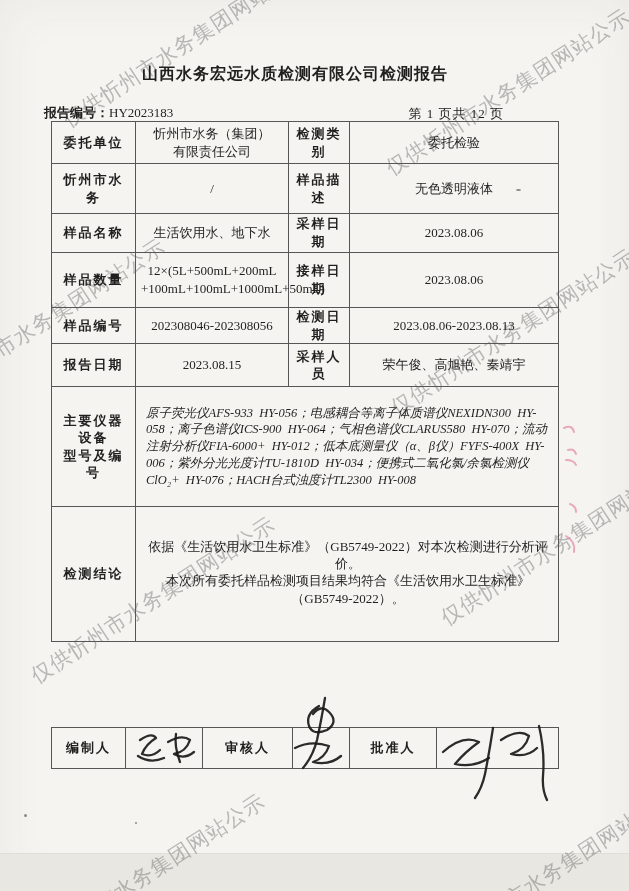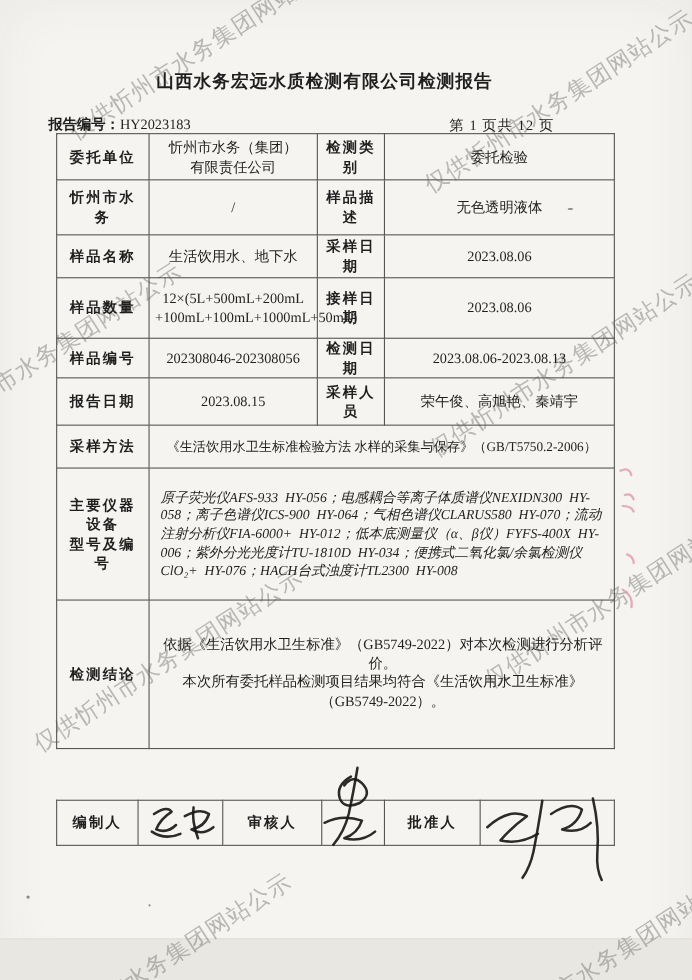--- a/index.html
+++ b/index.html
@@ -119,24 +119,20 @@
         <td class="val">202308046-202308056</td>
         <td class="lbl">检测日期</td>
         <td class="val">2023.08.06-2023.08.13</td>
       </tr>
       <tr class="r6">
         <td class="lbl">报告日期</td>
         <td class="val">2023.08.15</td>
         <td class="lbl">采样人员</td>
         <td class="val">荣午俊、高旭艳、秦靖宇</td>
       </tr>
-      <tr class="r7">
-        <td class="lbl">采样方法</td>
-        <td class="val method" colspan="3">《生活饮用水卫生标准检验方法 水样的采集与保存》（GB/T5750.2-2006）</td>
-      </tr>
       <tr class="r9">
         <td class="lbl">主要仪器设备
 型号及编号</td>
         <td class="instr" colspan="3">原子荧光仪AFS-933  HY-056；电感耦合等离子体质谱仪NEXIDN300  HY-058；离子色谱仪ICS-900  HY-064；气相色谱仪CLARUS580  HY-070；流动注射分析仪FIA-6000+  HY-012；低本底测量仪（α、β仪）FYFS-400X  HY-006；紫外分光光度计TU-1810D  HY-034；便携式二氧化氯/余氯检测仪 ClO₂+  HY-076；HACH台式浊度计TL2300  HY-008</td>
       </tr>
       <tr class="r10">
         <td class="lbl">检测结论</td>
         <td class="concl" colspan="3">依据《生活饮用水卫生标准》（GB5749-2022）对本次检测进行分析评价。
 本次所有委托样品检测项目结果均符合《生活饮用水卫生标准》
 （GB5749-2022）。</td>

